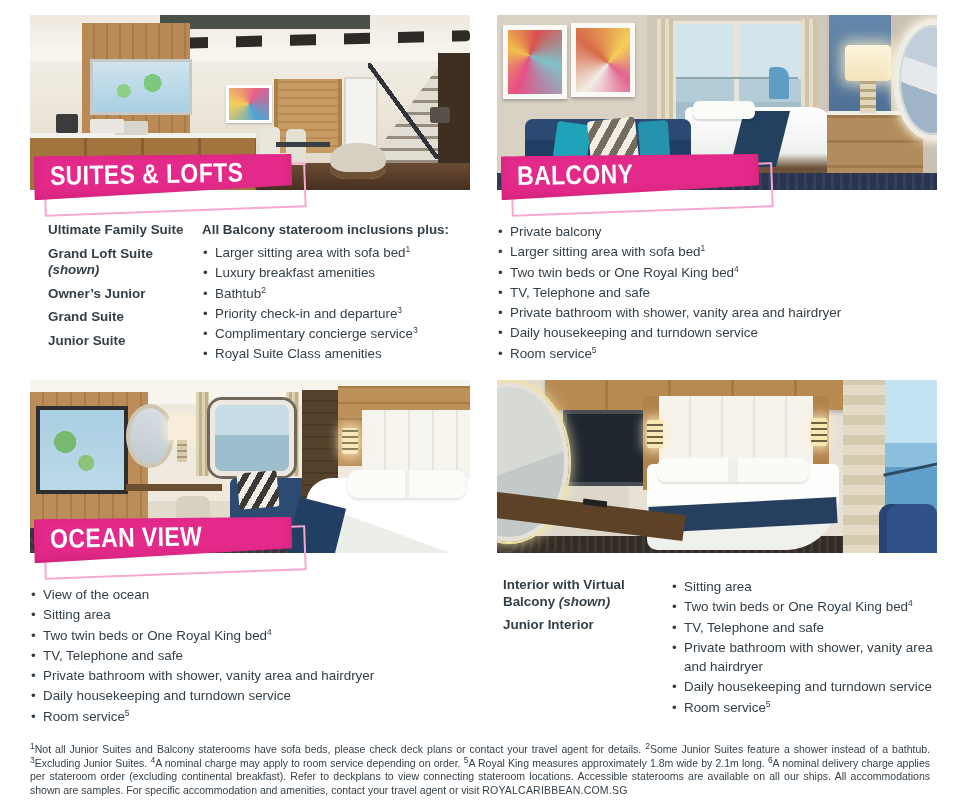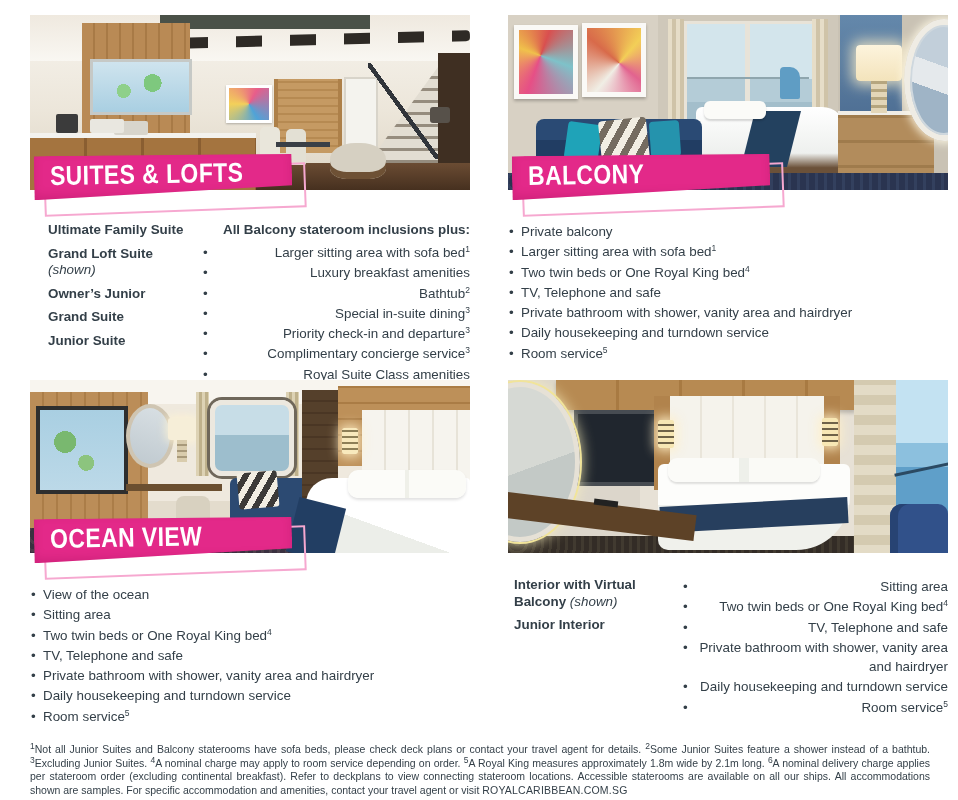--- a/index.html
+++ b/index.html
@@ -2,21 +2,21 @@
 <html style="--pink: #e32989; --pinkOutline: #f6a8d0; --text: #333f48;"><head>
 <meta charset="utf-8">
 <style>
   :root{ --pink:#e32989; --pinkOutline:#f6a8d0; --text:#333f48; }
   html,body{margin:0;padding:0;}
   body{
     width:958px;height:800px;background:#ffffff;overflow:hidden;position:relative;
     font-family:"Liberation Sans","DejaVu Sans",sans-serif;color:var(--text,#333f48);
   }
   .page{padding:15px 28px 0 30px;}
-  .grid{display:grid;grid-template-columns:440px 440px;column-gap:38px;}
+  .grid{display:grid;grid-template-columns:440px 440px;column-gap:27px;}
   .cell{position:relative;}
   .cell.r1{height:365px;}
   .cell.r2{height:335px;}
   .photo{position:relative;width:440px;overflow:hidden;background:#e9e4da;}
   .r1 .photo{height:175px;}
   .r2 .photo{height:173px;}
   .s{position:absolute;}
   
   .banner{position:relative;width:258px;height:44px;margin:-36px 0 0 4px;z-index:3;}
   .b-outline{position:absolute;left:10px;top:13px;width:100%;height:94%;
@@ -27,22 +27,22 @@
     transform:rotate(-1deg);
     clip-path:polygon(0 0,100% 5%,100% 76%,0 100%);
     display:flex;align-items:center;padding-left:16px;box-sizing:border-box;}
   .b-text{color:#ffffff;font-size:27px;font-weight:700;letter-spacing:.5px;
     transform:scaleX(.85) translateY(-2px);transform-origin:left center;white-space:nowrap;}
   
   .content{margin-top:24px;}
   .cols{display:flex;}
   .roomtypes{width:154px;flex:0 0 154px;padding-left:18px;box-sizing:content-box;}
   .roomtypes .rt{font-weight:700;font-size:13.4px;line-height:1.24;margin-bottom:7px;}
-  .rt em{font-style:italic;font-weight:400;}
-  .amenities{flex:1;text-align:right;}
+  .rt em{font-style:italic;font-weight:700;}
+  .amenities{flex:1;}
   .list-header{font-weight:700;font-size:13.4px;margin-bottom:6px;}
   ul.blist{list-style:none;margin:0;padding:0;}
   ul.blist li{position:relative;padding-left:13px;font-size:13.4px;line-height:1.44;margin-bottom:1px;}
   ul.blist li::before{content:"•";position:absolute;left:1px;top:0;}
   sup{font-size:8.5px;line-height:0;}
   .wide-list{padding-left:26px;}
   .int-cols .roomtypes{width:168px;flex:0 0 168px;padding-left:6px;}
   
   .footnote{margin-top:28px;font-size:10.5px;line-height:1.3;text-align:justify;color:var(--text,#333f48);}
   .footnote .caps{letter-spacing:.2px;}
@@ -90,21 +90,20 @@
           <div class="rt"><span>Owner’s Junior</span> <em class="shown"></em></div>
           <div class="rt"><span>Grand Suite</span> <em class="shown"></em></div>
           <div class="rt"><span>Junior Suite</span> <em class="shown"></em></div>
         </div>
         <div class="amenities">
           <div class="list-header">All Balcony stateroom inclusions plus:</div>
           <ul class="blist">
             <li><span>Larger sitting area with sofa bed</span><sup>1</sup></li>
             <li><span>Luxury breakfast amenities</span><sup></sup></li>
             <li><span>Bathtub</span><sup>2</sup></li>
-            <li><span>Special in-suite dining</span><sup>3</sup></li>
             <li><span>Priority check-in and departure</span><sup>3</sup></li>
             <li><span>Complimentary concierge service</span><sup>3</sup></li>
             <li><span>Royal Suite Class amenities</span><sup></sup></li>
           </ul>
         </div>
       </div>
     </section>
 
     <section class="cell r1">
       <div class="photo">

